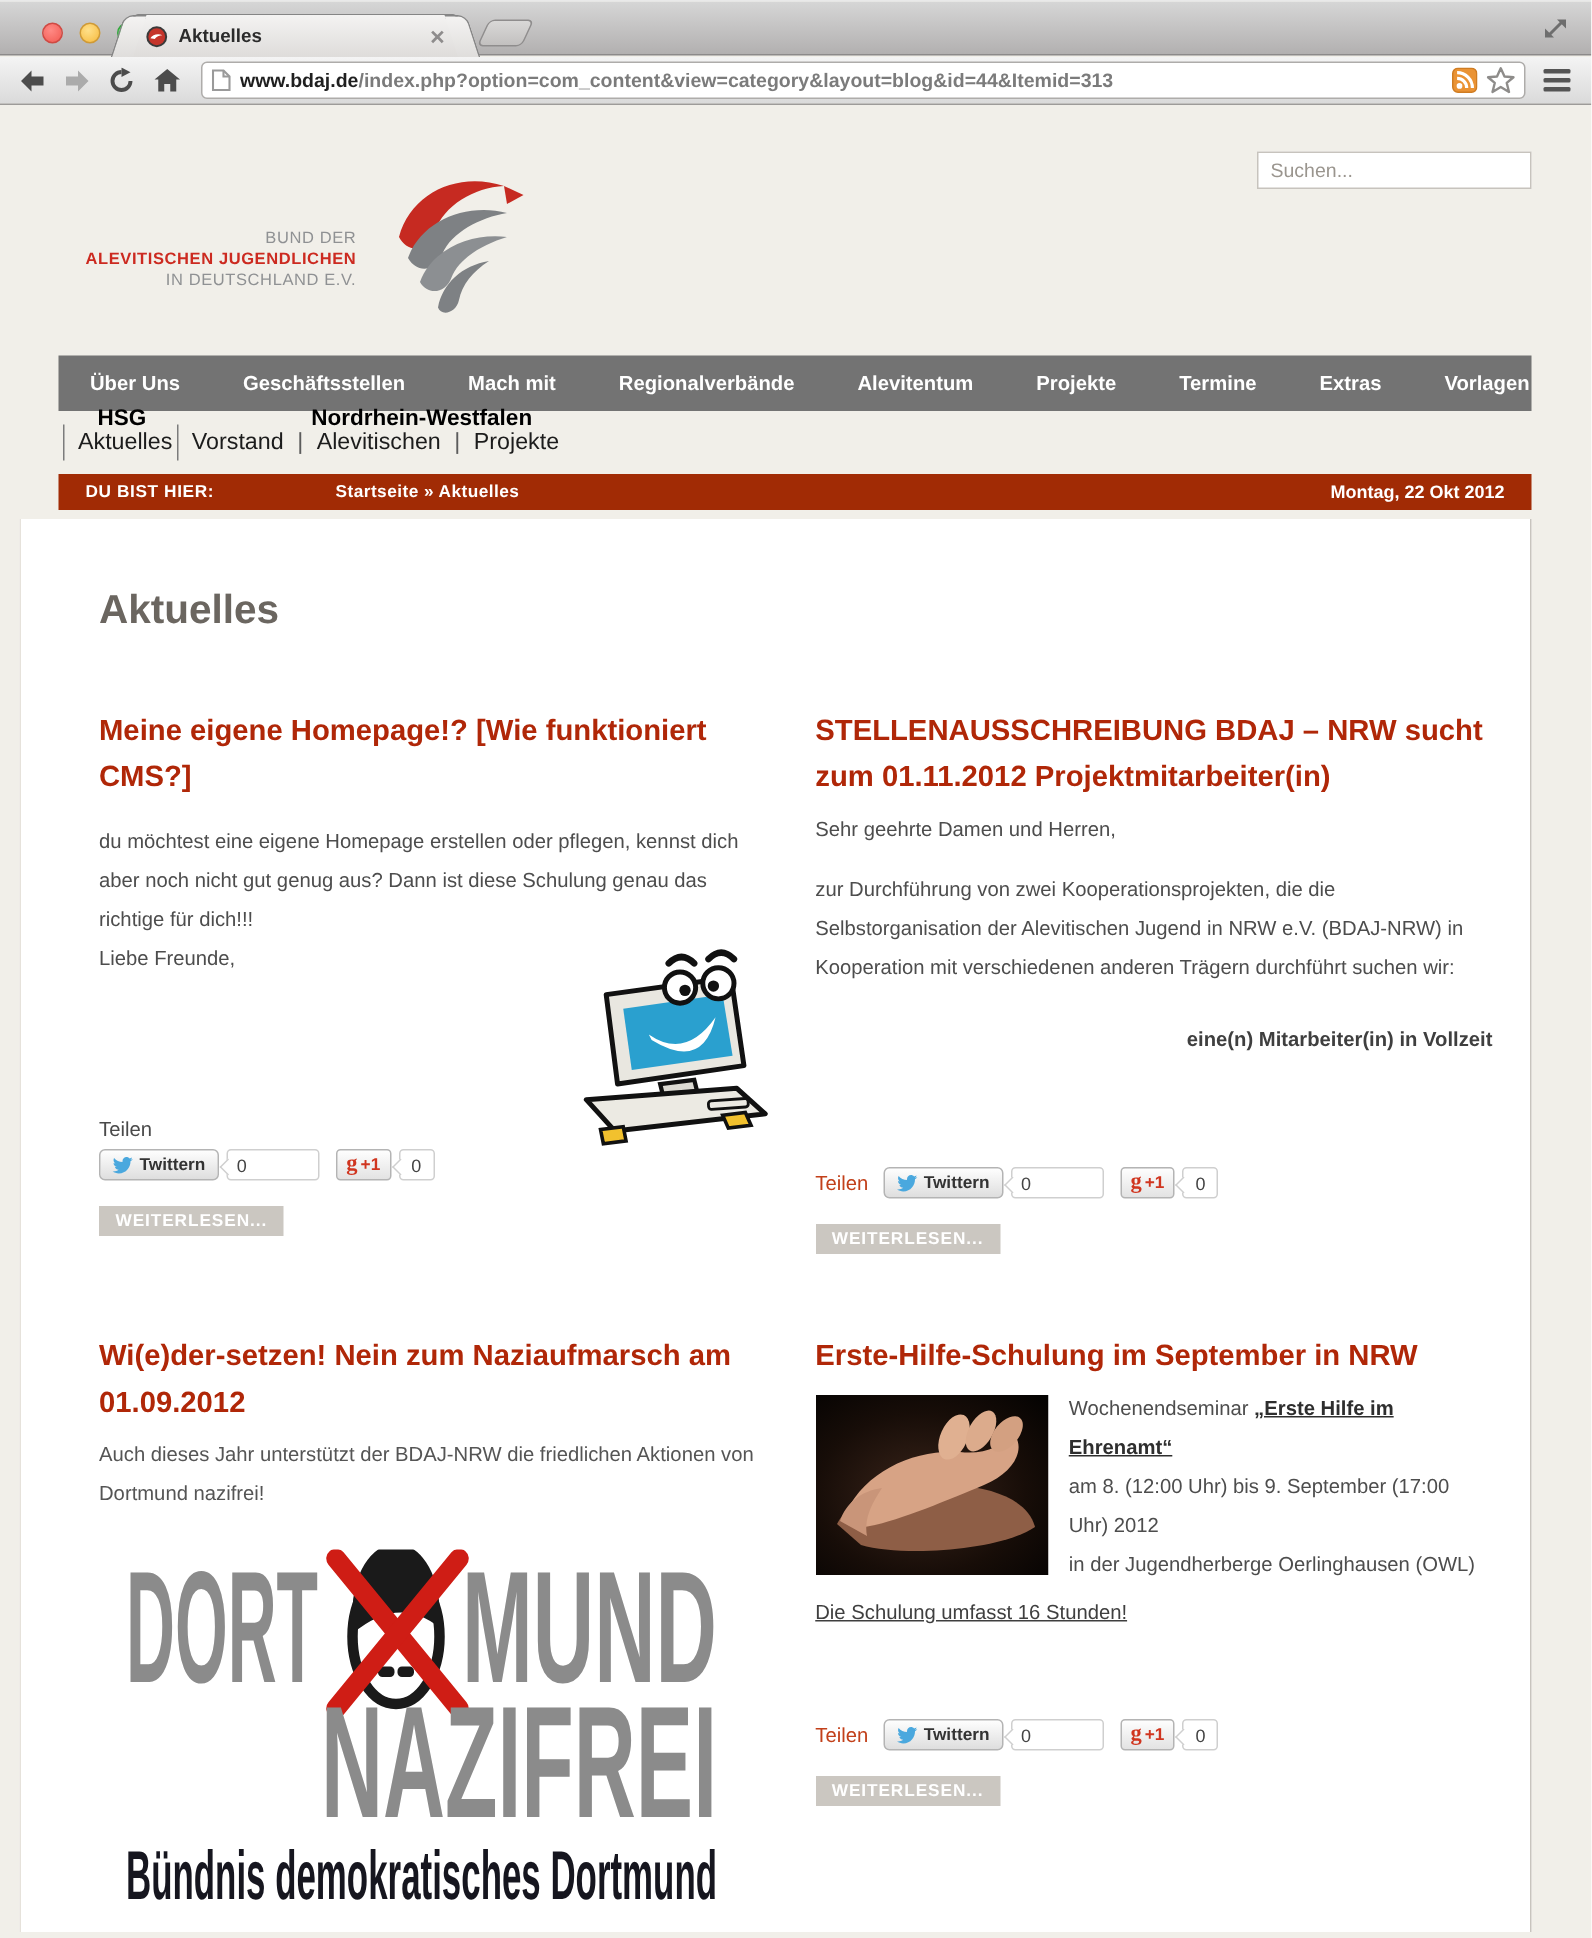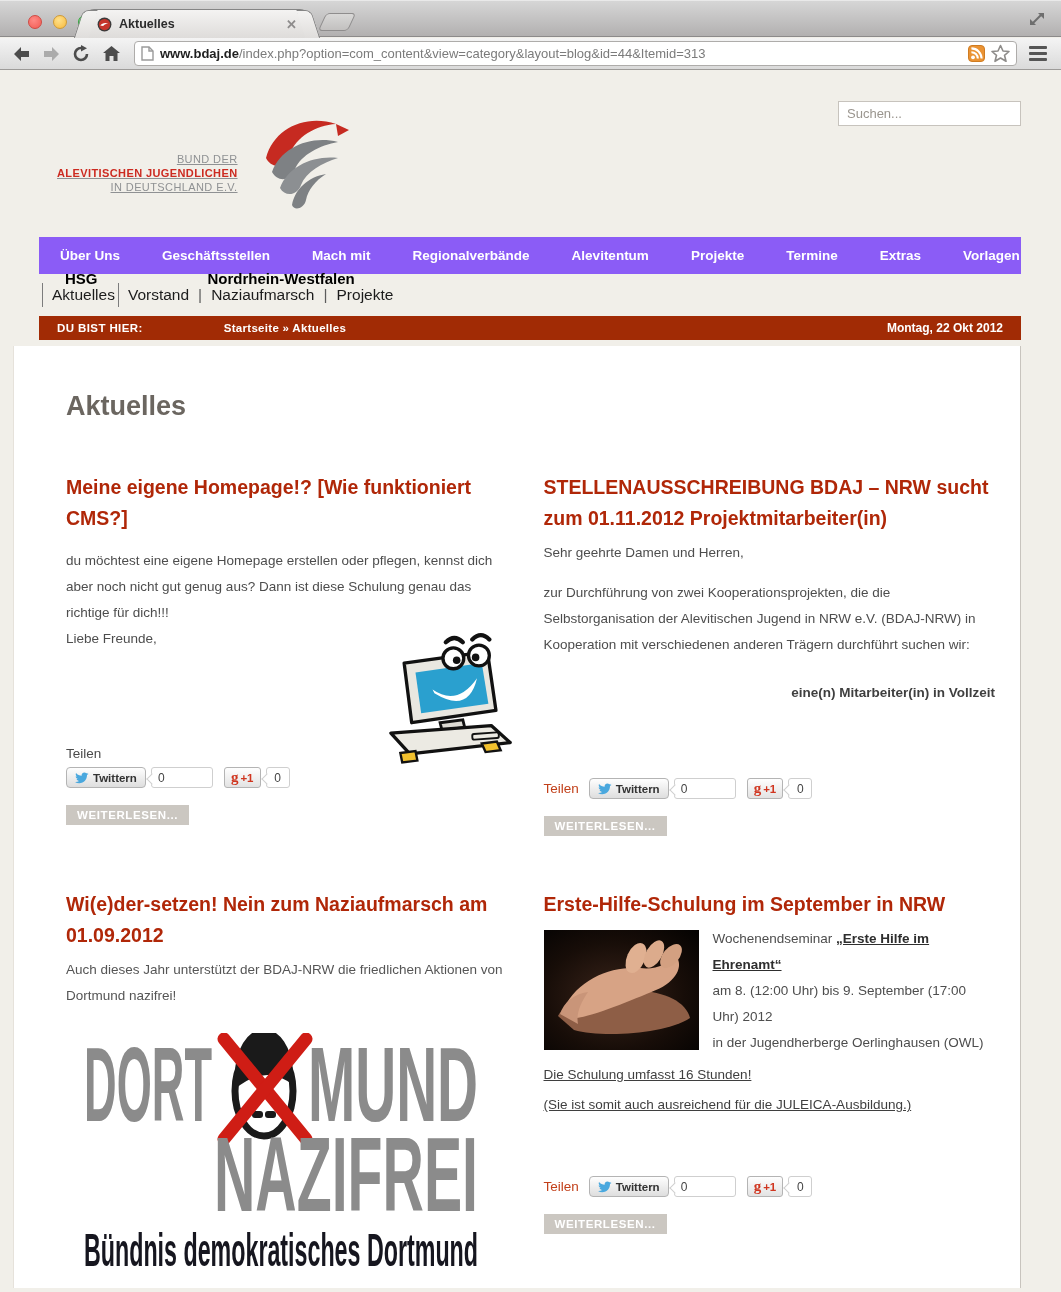--- a/index.html
+++ b/index.html
@@ -26,39 +26,39 @@
   .tab-close { color:#8e8c8c; font-size:13px; font-weight:bold; line-height:1; }
   .newtab { position:absolute; top:12px; left:322px; width:30px; height:18px;
     background:linear-gradient(#d9d8d7,#c2c0bf); border:1px solid #8f8d8d; border-radius:4px; transform:skewX(-25deg); }
   .fullscreen-ic { position:absolute; top:8px; right:14px; }
 
   .toolbar { position:absolute; top:38px; left:0; width:1061px; height:32px;
     background:linear-gradient(#f4f4f4,#dadada); border-bottom:1px solid #9d9b99;
     display:flex; align-items:center; padding:0 10px; gap:8px; }
   .tb-btn { width:22px; height:22px; display:flex; align-items:center; justify-content:center; }
   .urlbar { flex:1; height:25px; background:#fff; border:1px solid #aeacaa; border-radius:4px;
-    display:flex; align-items:center; padding:0 6px; gap:6px; margin-left:4px; }
+    display:flex; align-items:center; padding:0 6px; gap:6px; margin-left:4px;font-weight:bold; }
   .url-text { flex:1; font-size:13px; color:#7b7b7b; white-space:nowrap; overflow:hidden; }
   .url-text b { color:#1f1f1f; }
   .menu-btn { width:26px; height:22px; display:flex; flex-direction:column; justify-content:center; gap:3px; padding:0 4px; }
   .menu-btn i { display:block; height:3px; background:#555; border-radius:1px; }
 
   
   .site { position:absolute; top:70px; left:0; width:1061px; height:1222px; background:#f1efe9; }
   .container { margin-left:39px; width:982px; position:relative; }
 
   .site-header { height:167px; position:relative; }
   .search-box { position:absolute; top:31px; right:0; width:183px; height:25px; background:#fff;
     border:1px solid #c7c3bd; font-size:13px; color:#555; padding:0 8px; font-family:"Liberation Sans",sans-serif; }
   .search-box::placeholder { color:#9a958e; }
   .logo { position:absolute; left:18px; top:40px; display:flex; align-items:flex-end; gap:2px; }
-  .logo-text { text-align:right; font-size:11px; line-height:14px; color:#8f9193; letter-spacing:.4px; padding-bottom:18px;text-decoration:underline; }
+  .logo-text { text-align:right; font-size:11px; line-height:14px; color:#8f9193; letter-spacing:.4px; padding-bottom:18px; }
   .logo-text .l2 { color:#cc2a20; font-weight:bold; }
 
-  .mainnav { height:37px; background:#8b5cf6; display:flex; align-items:center; }
+  .mainnav { height:37px; background:#737373; display:flex; align-items:center; }
   .nav-item { color:#fff; font-size:13.5px; font-weight:bold; padding:0 21px; white-space:nowrap; }
   .nav-sep { width:1px; height:22px; background:#eda78f; opacity:.75; }
 
   .submenu { height:42px; position:relative; }
   .ghost-row { position:absolute; top:-4px; left:26px; display:flex; gap:110px; font-size:15px; font-weight:bold; color:#eade Cf; }
   .ghost-row span { color:#000000; }
   .sub-row { position:absolute; top:9px; left:0; display:flex; align-items:center; font-size:15.5px; color:#1c1c1c; }
   .sub-bar { width:1px; height:24px; background:#7c7c7c; margin:0 9px 0 3px; }
   .sub-sep { color:#5c5c5c; margin:0 9px; }
 
@@ -234,21 +234,21 @@
         <div class="ghost-row">
           <span>HSG</span>
           <span>Nordrhein-Westfalen</span>
         </div>
         <div class="sub-row">
           <span class="sub-bar"></span>
           <span>Aktuelles</span>
           <span class="sub-bar"></span>
           <span>Vorstand</span>
           <span class="sub-sep">|</span>
-          <span>Naziaufmarsch</span>
+          <span>Alevitischen</span>
           <span class="sub-sep">|</span>
           <span>Projekte</span>
         </div>
       </div>
 
       <div class="breadcrumb">
         <span class="bc-label">DU BIST HIER:</span>
         <span class="bc-path">Startseite » Aktuelles</span>
         <span class="bc-date">Montag, 22 Okt 2012</span>
       </div>
@@ -370,21 +370,20 @@
               <ellipse cx="127" cy="26" rx="8" ry="14" fill="#d3a081" transform="rotate(40 127 26)"></ellipse>
               <path d="M16,84 C20,72 30,64 44,62 C36,74 32,84 34,94 Z" fill="#c99579"></path>
             </svg>
             <span>Wochenendseminar </span><a class="ul-link bold">„Erste Hilfe im Ehrenamt“</a><br>
             <span>am 8. (12:00 Uhr) bis 9. September (17:00 Uhr) 2012</span><br>
             <span>in der Jugendherberge Oerlinghausen (OWL)</span>
           </div>
 
           <div class="links4">
             <p><a class="ul-link">Die Schulung umfasst 16 Stunden!</a></p>
-            <p><a class="ul-link">(Sie ist somit auch ausreichend für die JULEICA-Ausbildung.)</a></p>
           </div>
 
           <div class="share-inline share4">
             <span class="share-label link" style="margin-bottom:0">Teilen</span>
             <div class="share-row">
               <span class="tw-btn">
                 <svg width="14" height="12" viewBox="0 0 16 13">
                   <path d="M15.5,1.6 c-0.6,0.3-1.1,0.4-1.8,0.5 c0.6-0.4,1.1-1,1.3-1.7 c-0.6,0.4-1.3,0.6-2,0.8 C12.4,0.5,11.6,0.1,10.7,0.1 c-1.7,0-3.1,1.4-3.1,3.1 c0,0.2,0,0.5,0.1,0.7 C5.1,3.8,2.8,2.6,1.2,0.7 C1,1.2,0.8,1.7,0.8,2.3 c0,1.1,0.5,2,1.4,2.6 C1.7,4.9,1.2,4.7,0.8,4.5 c0,1.5,1.1,2.8,2.5,3.1 C3,7.7,2.7,7.7,2.4,7.7 c-0.2,0-0.4,0-0.6-0.1 c0.4,1.2,1.5,2.1,2.9,2.2 c-1.1,0.8-2.4,1.3-3.9,1.3 c-0.3,0-0.5,0-0.8,0 c1.4,0.9,3,1.4,4.8,1.4 c5.7,0,8.9-4.8,8.9-8.9 c0-0.1,0-0.3,0-0.4 C14.5,2.8,15.1,2.2,15.5,1.6" fill="#4aa8de"></path>
                 </svg>
                 <span>Twittern</span>

